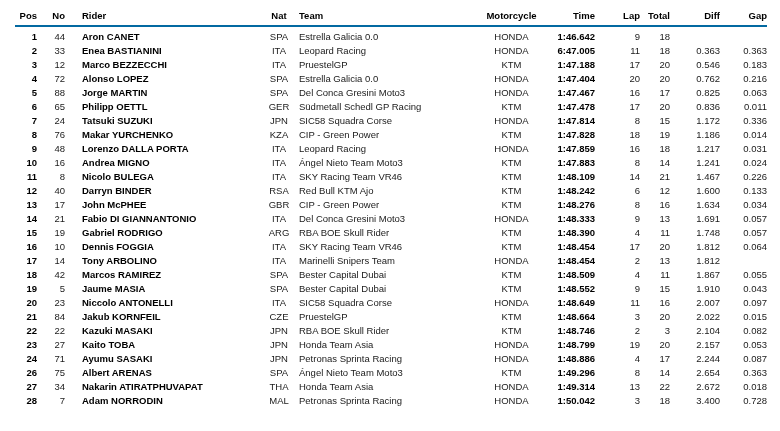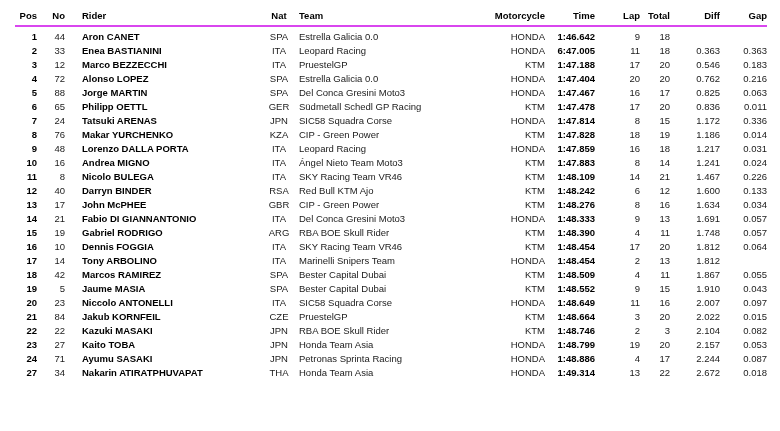--- a/index.html
+++ b/index.html
@@ -24,21 +24,21 @@
   }
   table.results th,
   table.results td {
     box-sizing: border-box;
     white-space: nowrap;
     overflow: hidden;
     font-size: 9.5px;
     line-height: 11px;
   }
   thead tr {
-    border-bottom: 2px solid #d946ef;
+    border-bottom: 2px solid #0369a1;
   }
   thead th {
     font-weight: bold;
     color: #000000;
     padding: 3px 0 4px 0;
   }
   tbody td {
     height: 14px;
     padding: 0;
     color: #1a1a1a;
@@ -46,21 +46,21 @@
   tbody tr:first-child td {
     padding-top: 3px;
     height: 17px;
   }
   
   .c-pos        { width: 22px;  text-align: right; }
   .c-no         { width: 28px;  text-align: right; }
   .c-rider      { width: 195px; text-align: left;  padding-left: 17px; }
   .c-nat        { width: 35px;  text-align: center;  padding-left: 3px; }
   .c-team       { width: 175px; text-align: left;  padding-left: 4px; }
-  .c-motorcycle { width: 75px;  text-align: right;  padding-left: 8px; }
+  .c-motorcycle { width: 75px;  text-align: center;  padding-left: 8px; }
   .c-time       { width: 50px;  text-align: right; }
   .c-lap        { width: 45px;  text-align: right; }
   .c-total      { width: 30px;  text-align: right; }
   .c-diff       { width: 50px;  text-align: right; }
   .c-gap        { width: 47px;  text-align: right; }
   
   td.c-pos, td.c-rider, td.c-time {
     font-weight: bold;
     color: #000000;
   }
@@ -160,21 +160,21 @@
           <td class="c-motorcycle">KTM</td>
           <td class="c-time">1:47.478</td>
           <td class="c-lap">17</td>
           <td class="c-total">20</td>
           <td class="c-diff">0.836</td>
           <td class="c-gap">0.011</td>
         </tr>
         <tr>
           <td class="c-pos">7</td>
           <td class="c-no">24</td>
-          <td class="c-rider">Tatsuki ARENAS</td>
+          <td class="c-rider">Tatsuki SUZUKI</td>
           <td class="c-nat">JPN</td>
           <td class="c-team">SIC58 Squadra Corse</td>
           <td class="c-motorcycle">HONDA</td>
           <td class="c-time">1:47.814</td>
           <td class="c-lap">8</td>
           <td class="c-total">15</td>
           <td class="c-diff">1.172</td>
           <td class="c-gap">0.336</td>
         </tr>
         <tr>
@@ -392,27 +392,53 @@
           <td class="c-nat">JPN</td>
           <td class="c-team">Petronas Sprinta Racing</td>
           <td class="c-motorcycle">HONDA</td>
           <td class="c-time">1:48.886</td>
           <td class="c-lap">4</td>
           <td class="c-total">17</td>
           <td class="c-diff">2.244</td>
           <td class="c-gap">0.087</td>
         </tr>
         <tr>
+          <td class="c-pos">26</td>
+          <td class="c-no">75</td>
+          <td class="c-rider">Albert ARENAS</td>
+          <td class="c-nat">SPA</td>
+          <td class="c-team">Ángel Nieto Team Moto3</td>
+          <td class="c-motorcycle">KTM</td>
+          <td class="c-time">1:49.296</td>
+          <td class="c-lap">8</td>
+          <td class="c-total">14</td>
+          <td class="c-diff">2.654</td>
+          <td class="c-gap">0.363</td>
+        </tr>
+        <tr>
           <td class="c-pos">27</td>
           <td class="c-no">34</td>
           <td class="c-rider">Nakarin ATIRATPHUVAPAT</td>
           <td class="c-nat">THA</td>
           <td class="c-team">Honda Team Asia</td>
           <td class="c-motorcycle">HONDA</td>
           <td class="c-time">1:49.314</td>
           <td class="c-lap">13</td>
           <td class="c-total">22</td>
           <td class="c-diff">2.672</td>
           <td class="c-gap">0.018</td>
         </tr>
+        <tr>
+          <td class="c-pos">28</td>
+          <td class="c-no">7</td>
+          <td class="c-rider">Adam NORRODIN</td>
+          <td class="c-nat">MAL</td>
+          <td class="c-team">Petronas Sprinta Racing</td>
+          <td class="c-motorcycle">HONDA</td>
+          <td class="c-time">1:50.042</td>
+          <td class="c-lap">3</td>
+          <td class="c-total">18</td>
+          <td class="c-diff">3.400</td>
+          <td class="c-gap">0.728</td>
+        </tr>
       </tbody>
   </table>
 </div>
 
 </body></html>

